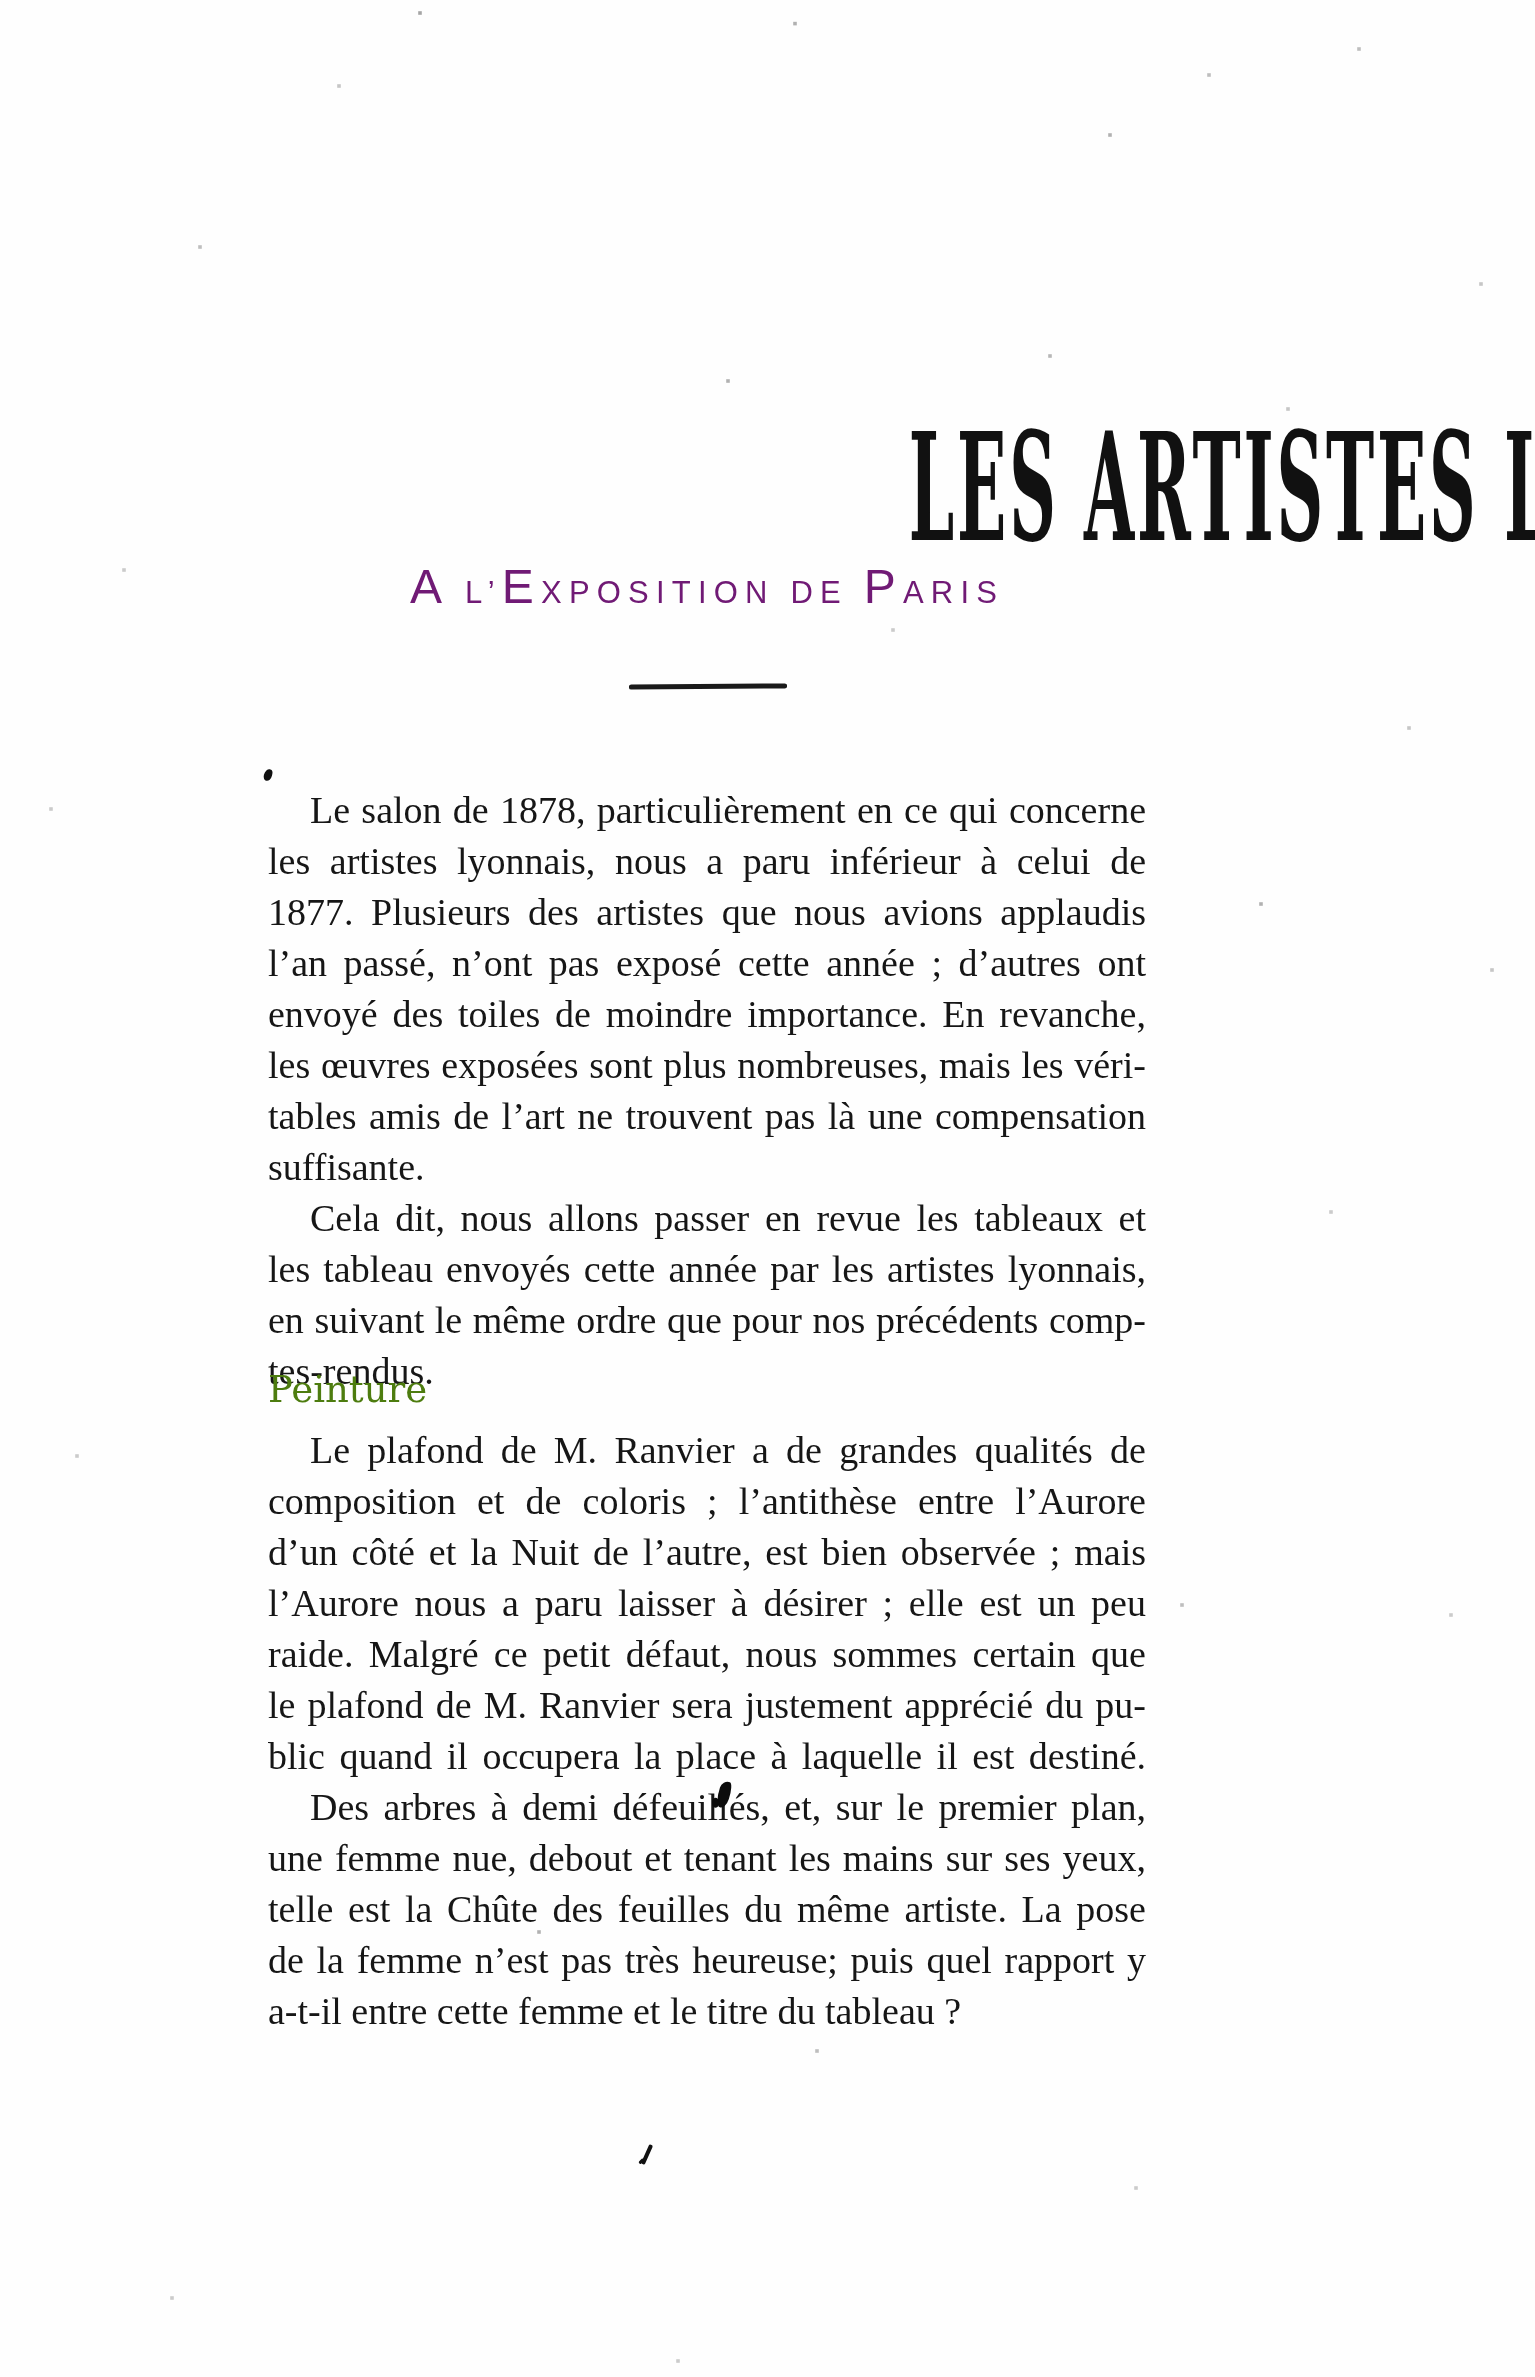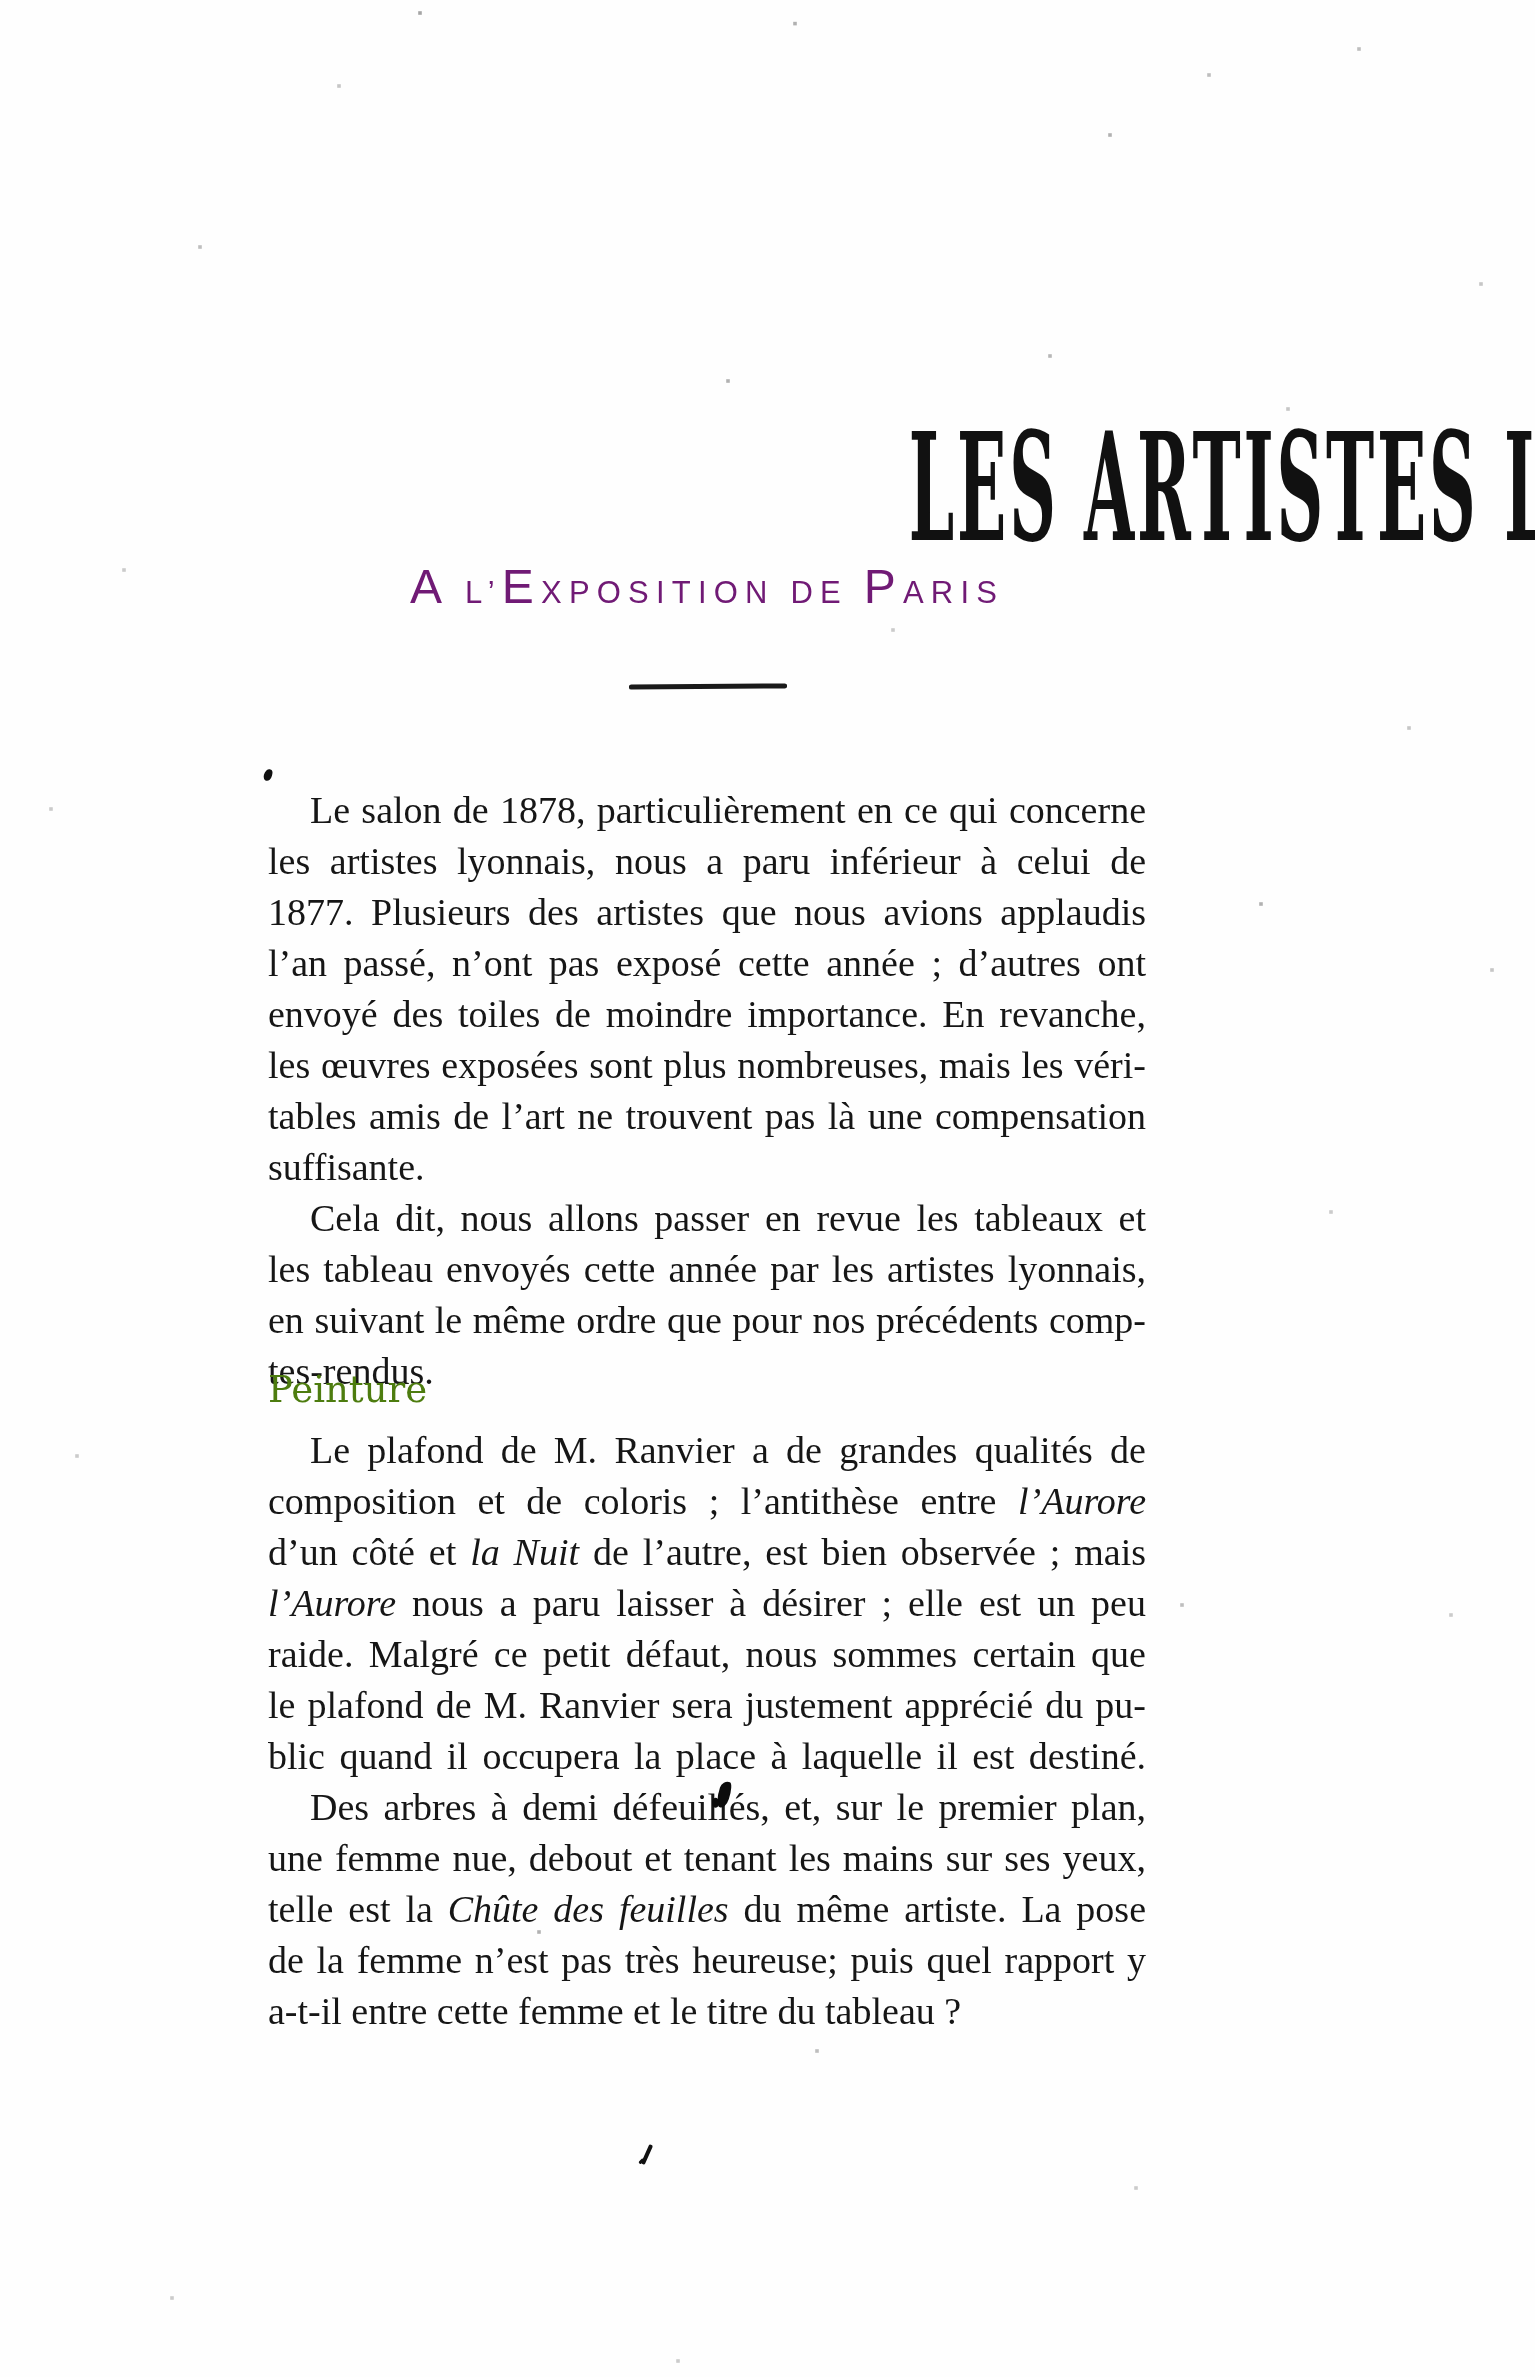--- a/index.html
+++ b/index.html
@@ -58,21 +58,21 @@
   #col1{top:785px;}
   #col2{top:1377px;margin-top:48px;}
   .tline{
     text-align:justify;
     -moz-text-align-last:justify;
     text-align-last:justify;
     height:51px;overflow:visible;
   }
   .tline.indent{text-indent:42px;}
   .tline.lastline{text-align-last:left;-moz-text-align-last:left;}
-  .it{font-style:italic;}
+  .it{}
 
   .section-heading{
     position:absolute;top:1364px;left:268px;width:878px;
     text-align:left;
     font-family:"DejaVu Serif",serif;
     font-weight:400;font-size:37px;line-height:52px;
     color:#4d7c0f;
   }
 
   

